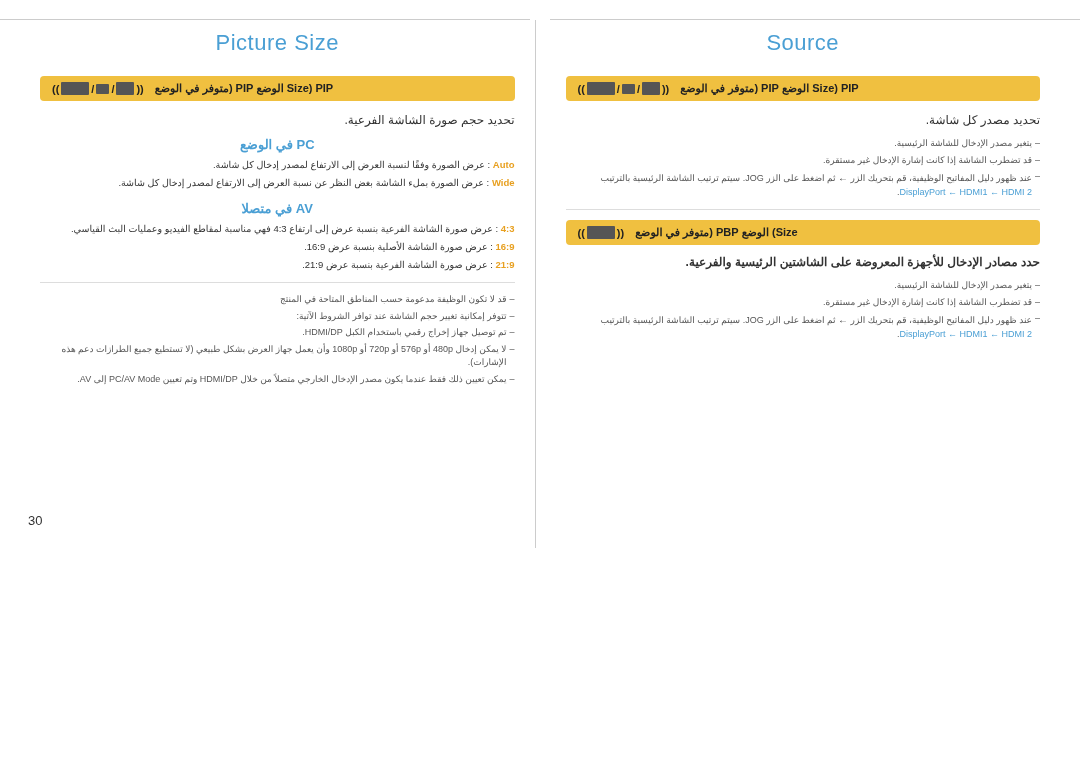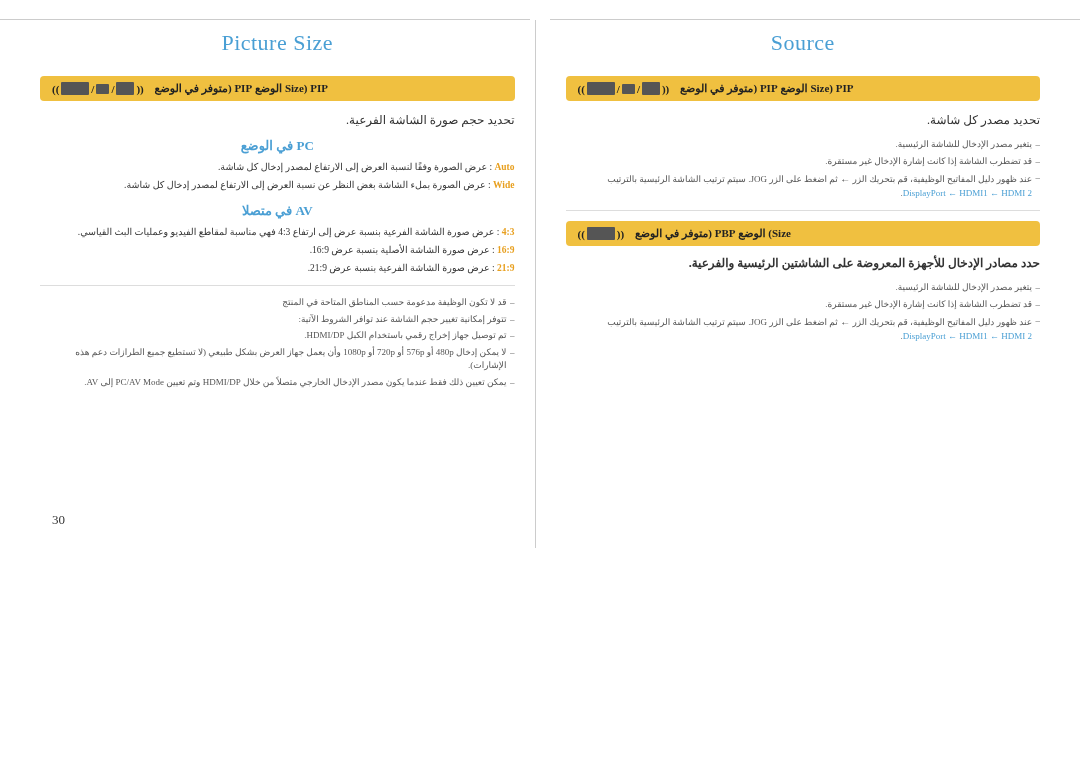--- a/index.html
+++ b/index.html
@@ -13,21 +13,20 @@
       position: relative;
     }
 
     .page {
       width: 1080px;
       height: 548px;
       background: #fff;
       display: flex;
       flex-direction: column;
       position: relative;
-      font-family: Liberation Serif, serif;
     }
 
     
     .top-divider {
       display: flex;
       width: 100%;
       height: 2px;
       margin-top: 18px;
     }
     .divider-left {
@@ -150,21 +149,21 @@
       color: #4a9fd4;
     }
 
     .bold-arabic {
       font-weight: bold;
     }
 
     .page-number {
       position: absolute;
       bottom: 20px;
-      left: 52px;
+      left: 28px;
       font-size: 13px;
       color: #333;
       font-weight: normal;
     }
 
     .section-divider {
       width: 100%;
       height: 1px;
       background: #ddd;
       margin: 10px 0;

